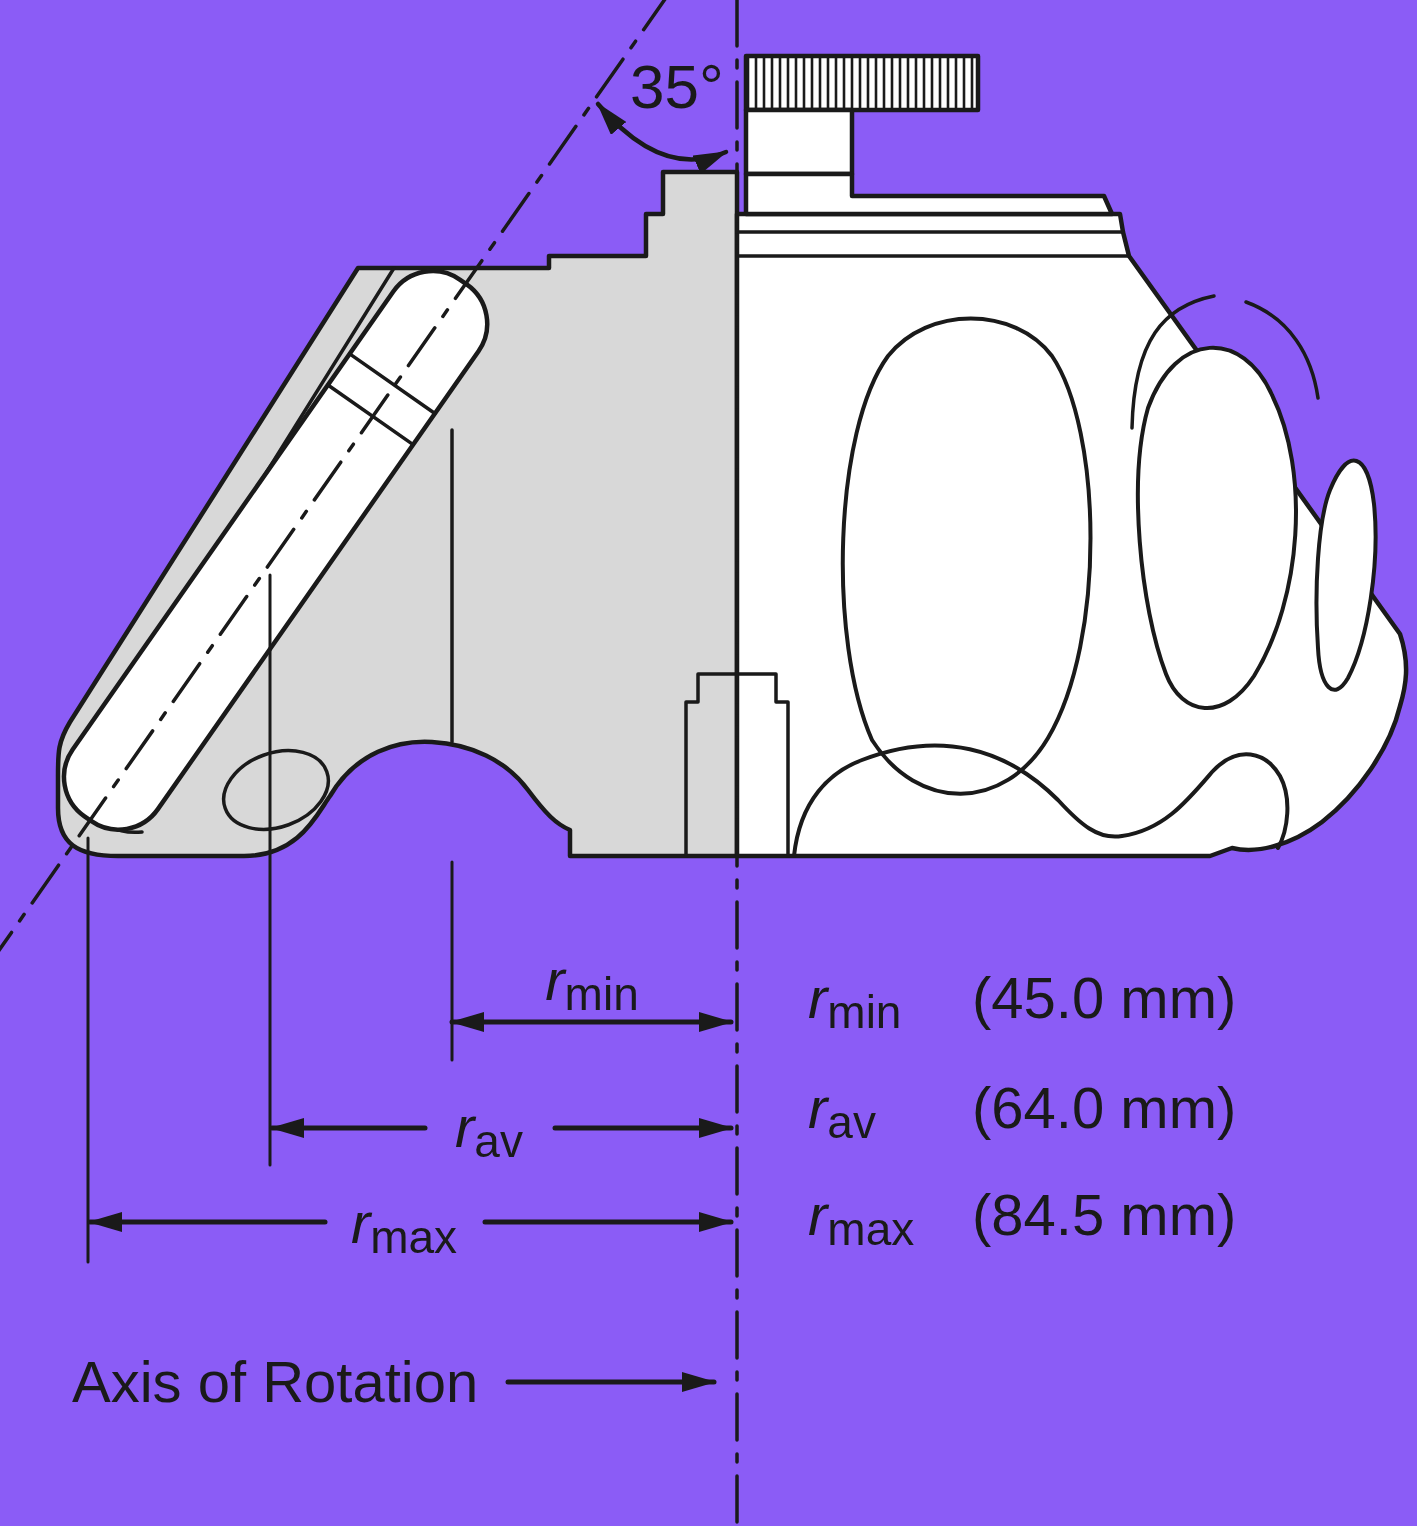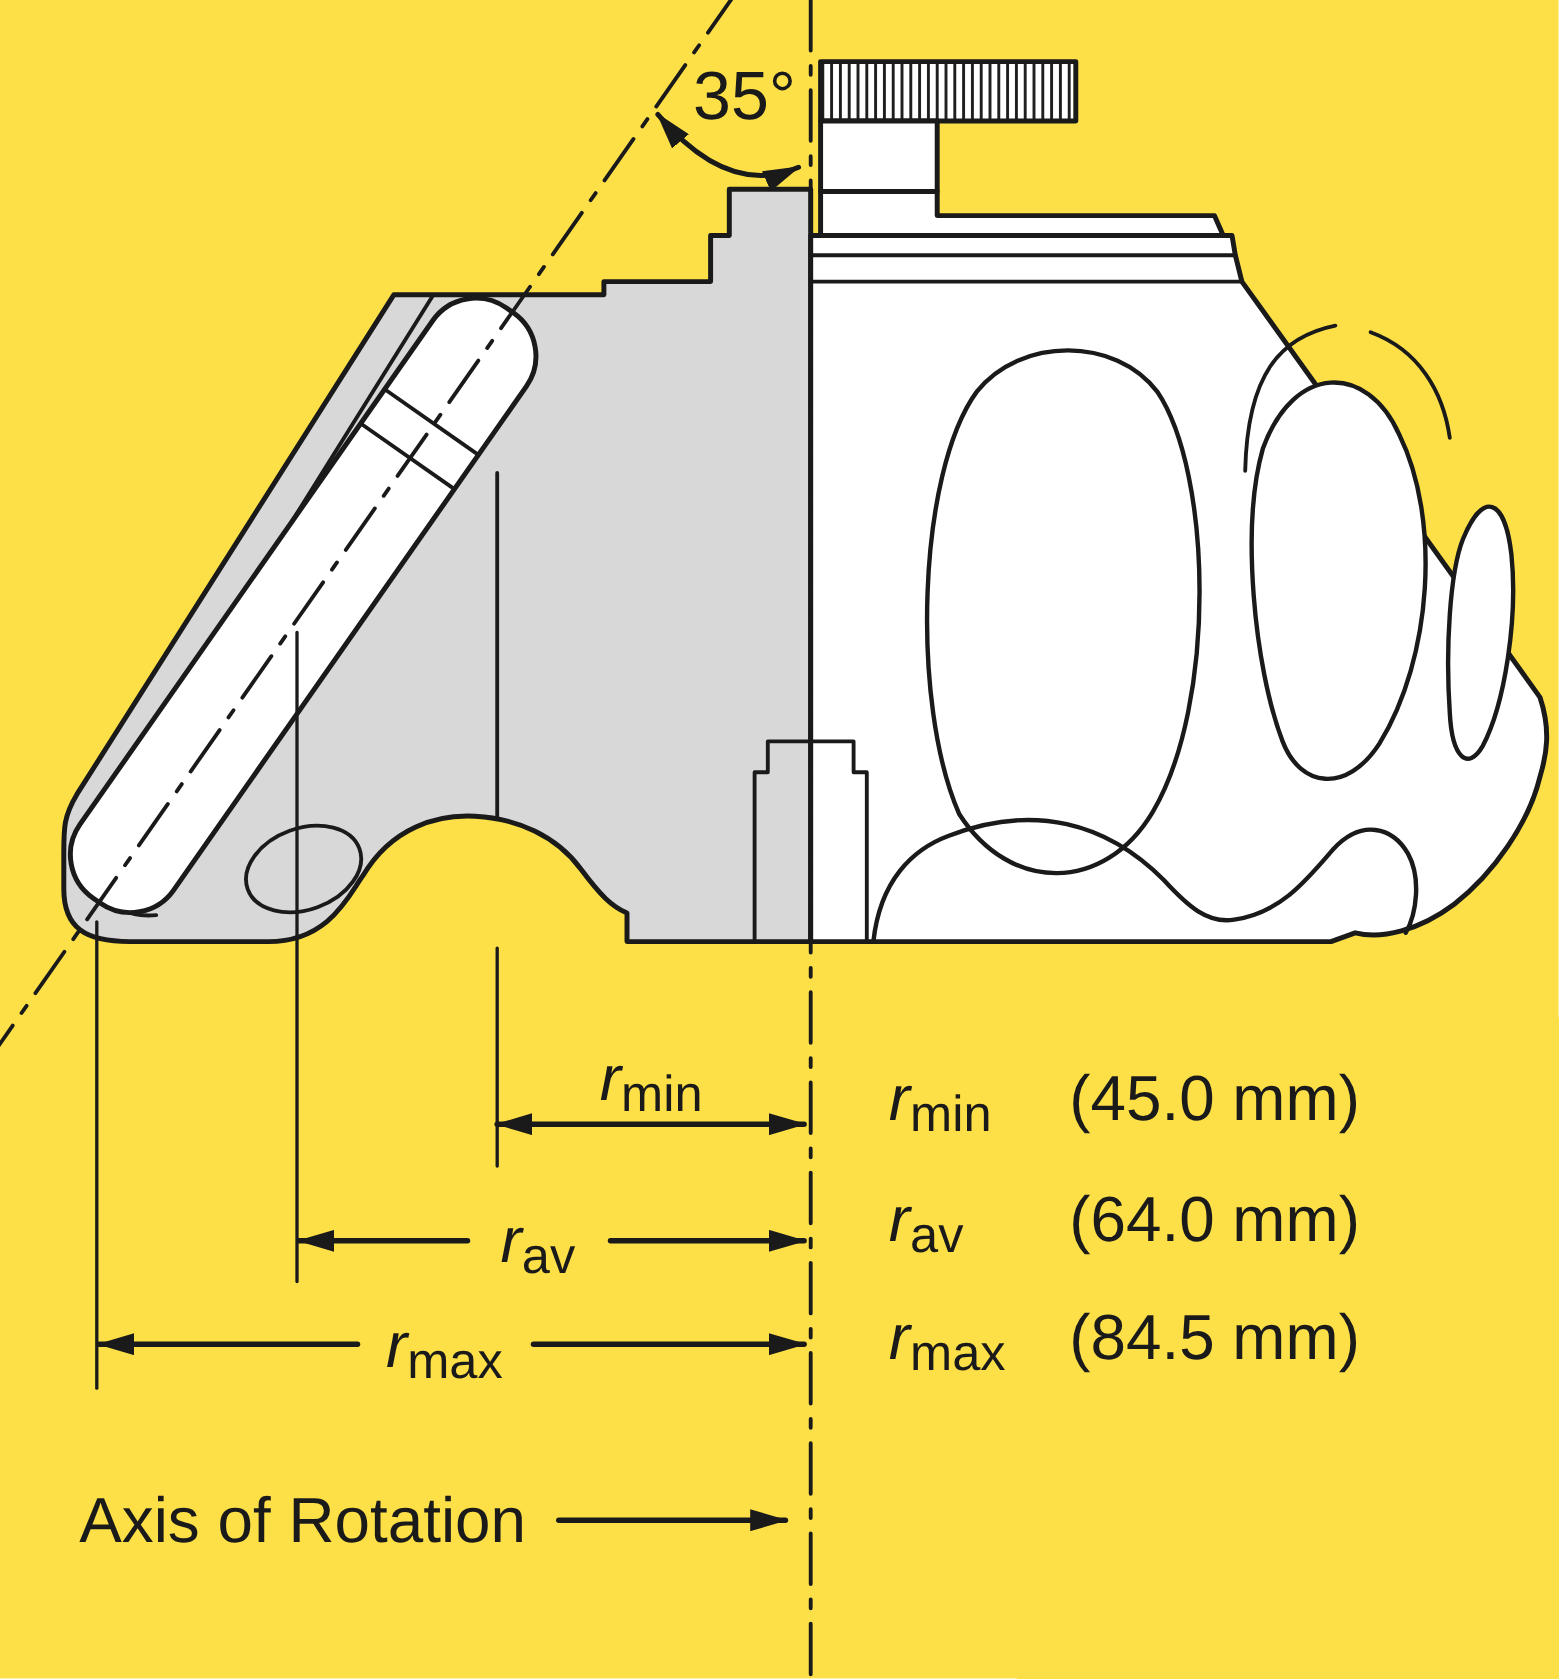--- a/index.html
+++ b/index.html
@@ -1,16 +1,16 @@
 <!DOCTYPE html>
 <html><head>
 <meta charset="utf-8">
 <style>
   html,body{margin:0;padding:0;background:#ffffff;}
-  .stage{width:1417px;height:1526px;position:relative;background:#fde047;text-align:right;}
+  .stage{width:1417px;height:1526px;position:relative;background:#8b5cf6;text-align:right;}
   svg{display:block;}
   .lbl{font-family:"Liberation Sans", sans-serif; fill:#1a1a1a;}
   .sym{font-style:italic; font-size:58px;}
   .sub{font-size:46px;}
   .big{font-size:58px;}
   .angle{font-size:62px;}
 </style>
 </head>
 <body>
 

